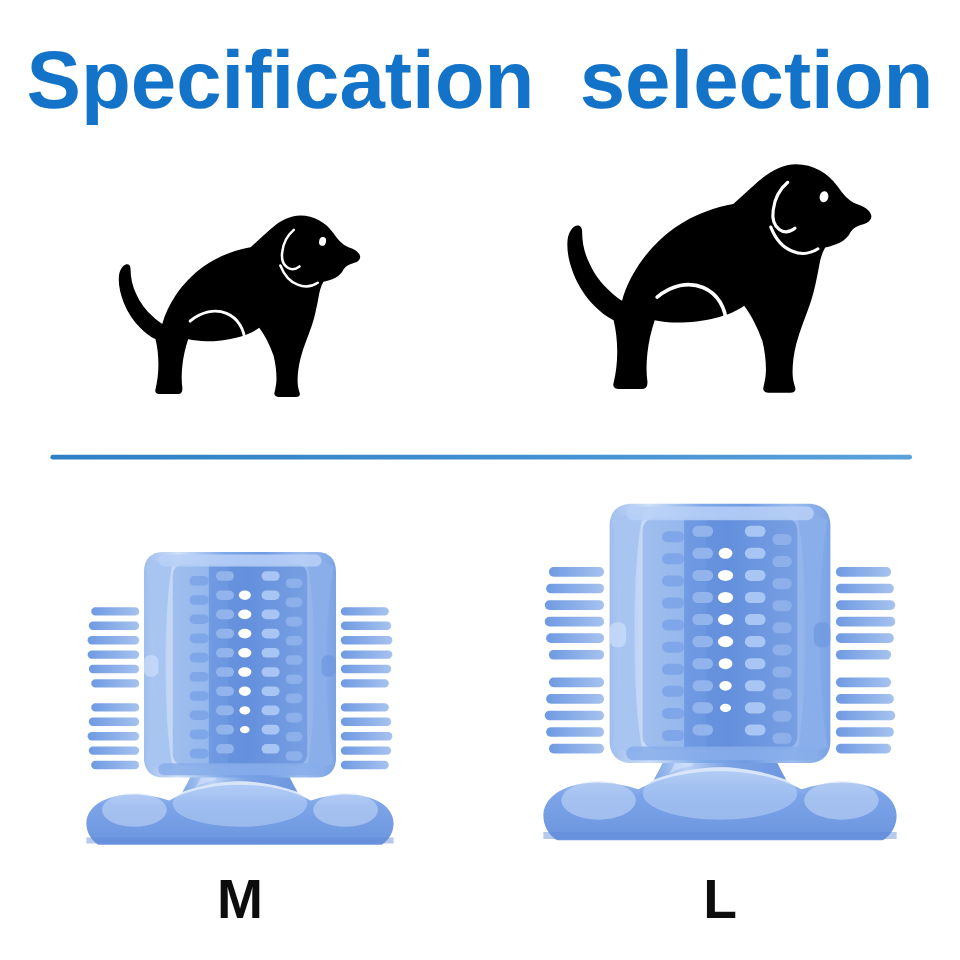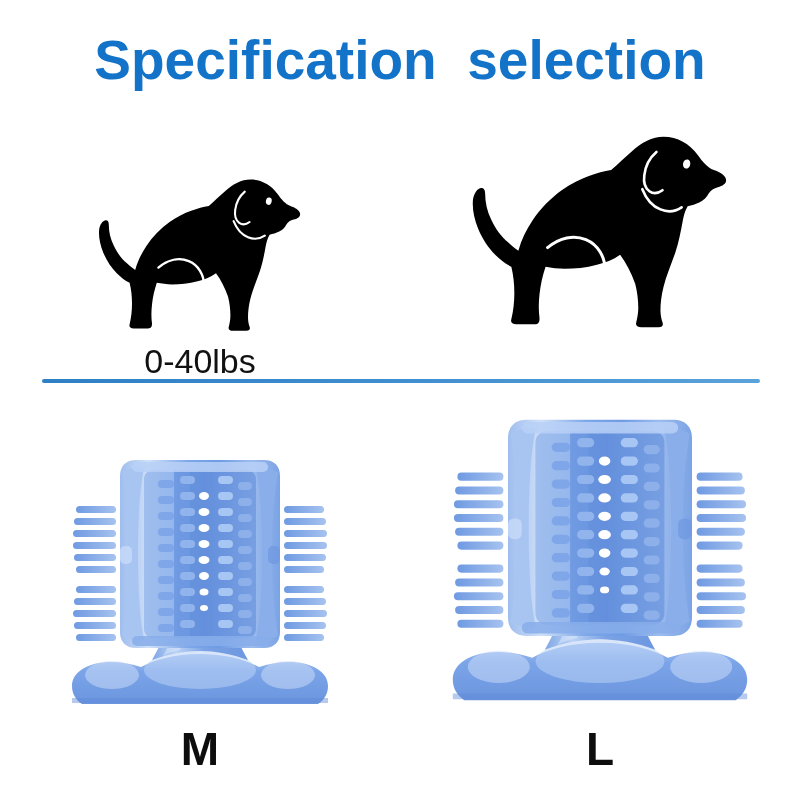--- a/index.html
+++ b/index.html
@@ -19,21 +19,21 @@
     overflow: hidden;
   }
 
   
   .page-title {
     position: absolute;
     left: 0;
     top: 32px;
     width: 800px;
     text-align: center;
-    font-size: 55px;
+    font-size: 68px;
     font-weight: bold;
     letter-spacing: 0px;
     color: #1273c8;
     white-space: pre;
     line-height: 1.05;
   }
 
   
   .col {
     position: absolute;
@@ -169,21 +169,20 @@
         <ellipse cx="216" cy="44" rx="3.6" ry="4.6" fill="#ffffff" transform="rotate(12 216 44)"></ellipse>
 
         <path fill="none" stroke="#ffffff" stroke-width="3" stroke-linecap="round" d="
           M78,127
           C90,117 104,114 116,119
           C128,124 135,136 135,149
           C135,161 129,172 119,178"></path>
       </svg>
     </div>
 
-    <div class="weight-label">0-40lbs</div>
 
     <div class="brush-wrap brush-m">
       <svg viewBox="0 0 320 272" xmlns="http://www.w3.org/2000/svg">
         <defs>
           <linearGradient id="bodyGradM" x1="0" y1="0" x2="1" y2="0">
             <stop offset="0%" stop-color="#9fbdee"></stop>
             <stop offset="18%" stop-color="#cfe0f8"></stop>
             <stop offset="42%" stop-color="#7ea8e8"></stop>
             <stop offset="62%" stop-color="#6e9be4"></stop>
             <stop offset="82%" stop-color="#9dbcee"></stop>

